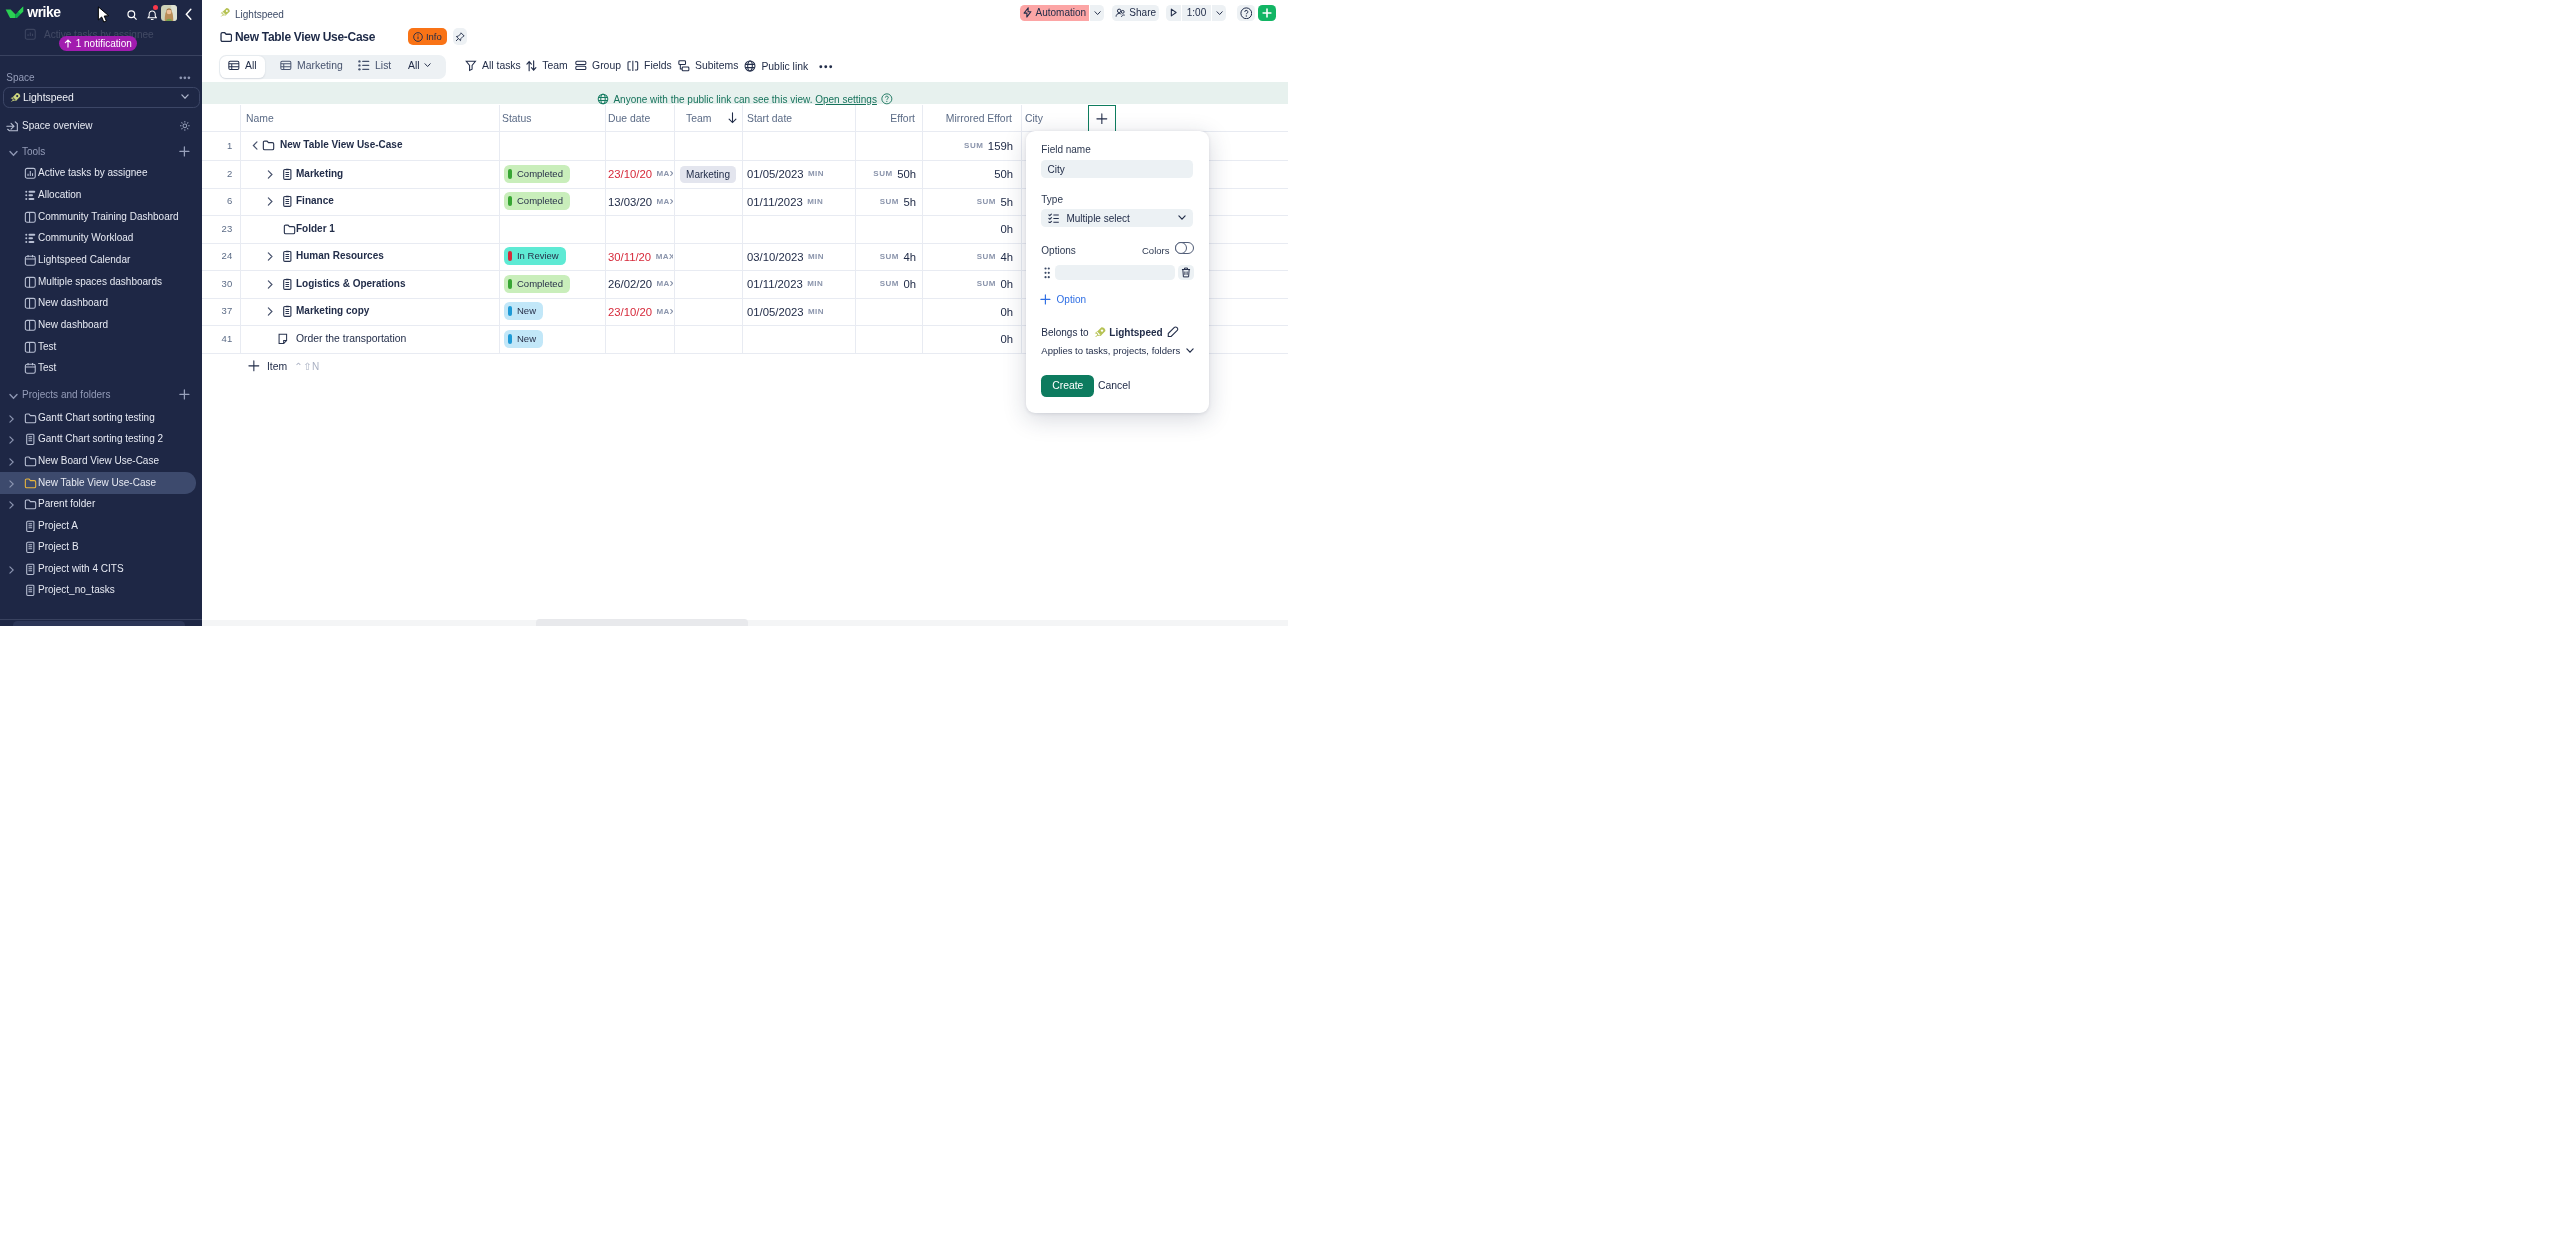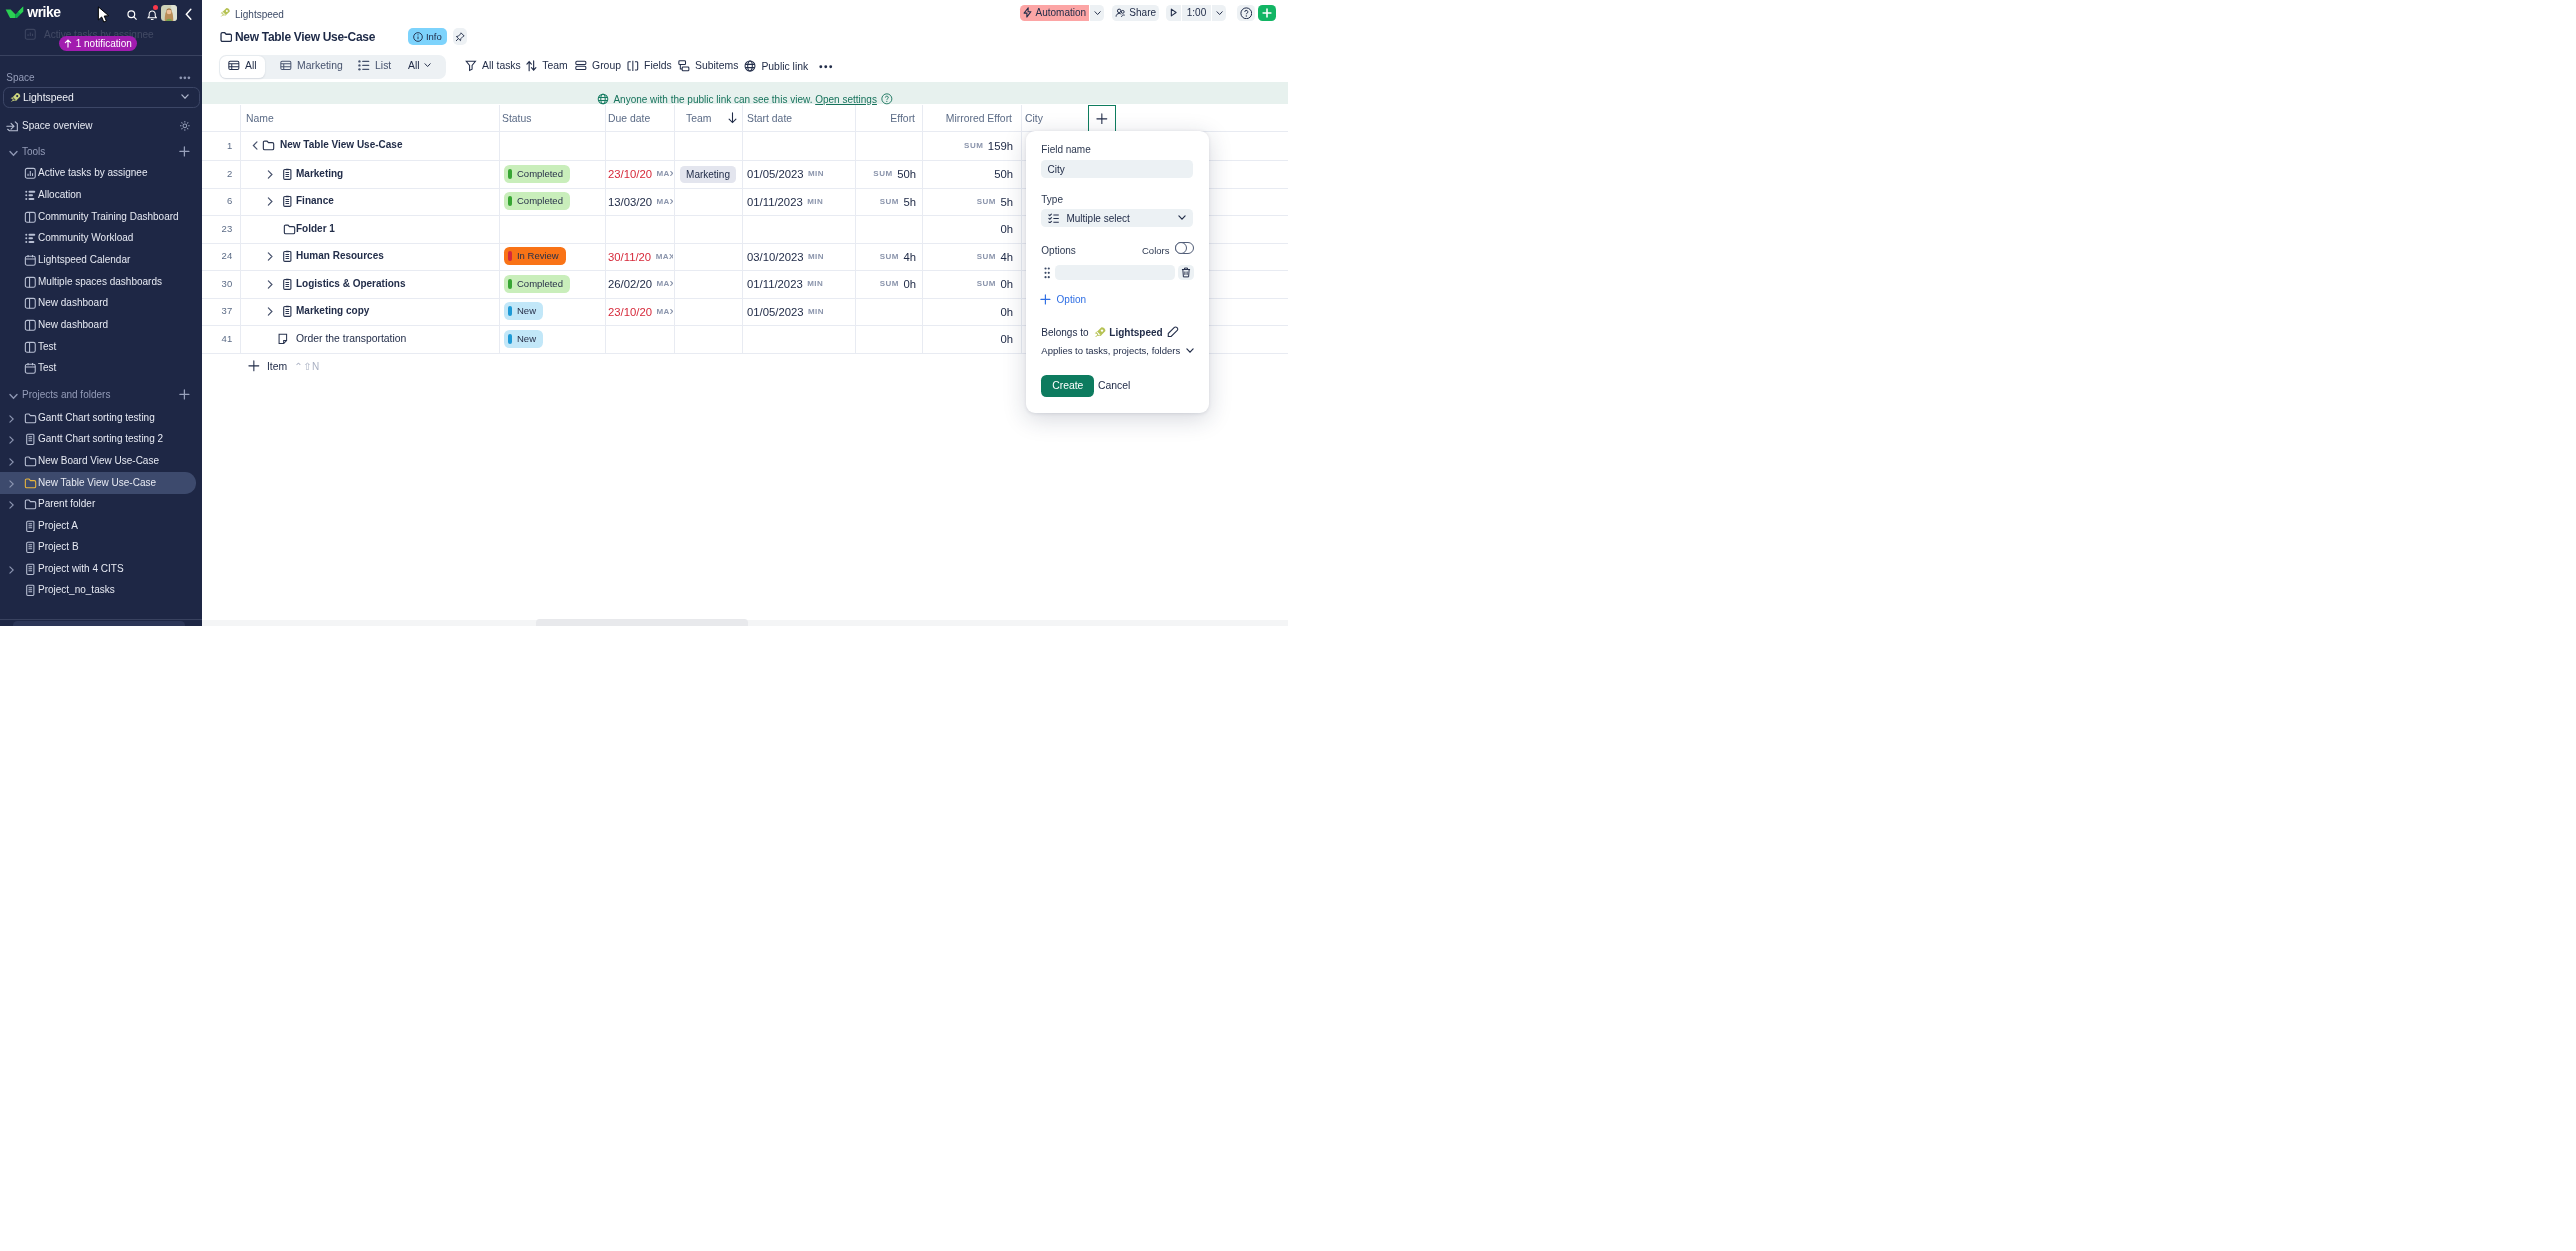--- a/index.html
+++ b/index.html
@@ -338,21 +338,21 @@
     <circle cx="10.2" cy="5.8" r="1.5" fill="#fff"></circle>
     <path d="M4 7 L2 9.2 L4.4 9.5 L4.6 12 L7 11.8 L9 12" fill="none" stroke="#b6c254" stroke-width="1.2"></path>
     <path d="M2 14 L4.6 11.4" stroke="#b6c254" stroke-width="1.2"></path>
   </svg>
   <div class="abs" style="left:33px;top:8.6px;font-size:10px;color:#3c4a66">Lightspeed</div>
 
   <svg class="abs" style="left:17.6px;top:31px" width="12" height="12" viewBox="0 0 14 14" fill="none" stroke="#222d49" stroke-width="1.5">
       <path d="M1.2 3.6 a1.6 1.6 0 0 1 1.6 -1.6 h2.7 l1.7 1.8 h4.6 a1.6 1.6 0 0 1 1.6 1.6 v5.2 a1.6 1.6 0 0 1 -1.6 1.6 h-9 a1.6 1.6 0 0 1 -1.6 -1.6 Z"></path>
     </svg>
   <div class="abs" style="left:33px;top:30px;font-size:12px;font-weight:700;letter-spacing:-0.3px;color:#1d2947">New Table View Use-Case</div>
-  <div class="abs" style="left:206px;top:28px;width:39px;height:17px;background:#7dd3fc;border-radius:5px;display:flex;align-items:center;justify-content:center;gap:2.7px;font-size:9.5px;color:#222d49">
+  <div class="abs" style="left:206px;top:28px;width:39px;height:17px;background:#f97316;border-radius:5px;display:flex;align-items:center;justify-content:center;gap:2.7px;font-size:9.5px;color:#222d49">
     <svg width="10" height="10" viewBox="0 0 12 12" fill="none" stroke="#222d49" stroke-width="1.1">
         <circle cx="6" cy="6" r="5.2"></circle>
         <path d="M6 5.4 V8.6"></path>
         <circle cx="6" cy="3.4" r="0.7" fill="#222d49" stroke="none"></circle>
       </svg>Info
   </div>
   <div class="abs" style="left:251px;top:28px;width:14.4px;height:17px;background:#edf1f4;border-radius:5px;display:flex;align-items:center;justify-content:center">
     <svg width="10" height="10" viewBox="0 0 12 12" fill="none" stroke="#222d49" stroke-width="1.1">
         <path d="M7.2 1 L11 4.8 L9.8 5.2 L7 8 L6.6 10.4 L1.6 5.4 L4 5 L6.8 2.2 Z"></path>
         <path d="M4 8 L1.2 10.8"></path>
@@ -606,21 +606,21 @@
 
   <div class="num" style="top:250px">24</div>
   <svg class="abs" style="left:65px;top:252px" width="6.3" height="9" viewBox="0 0 7 10" fill="none" stroke="#45506b" stroke-width="1.3" stroke-linecap="round">
       <path d="M1.5 1 L5.5 5 L1.5 9"></path>
     </svg>
   <svg class="abs" style="left:79px;top:250px" width="12.6" height="12.6" viewBox="0 0 14 14">
       <use href="#i-doc-d"></use>
     </svg>
   <div class="abs tname" style="left:94px;top:250px">Human Resources</div>
   <div class="celll" style="left:302px;top:247px">
-      <span class="badge" style="background:#f97316"><span class="bar" style="background:#d6293a"></span>In Review</span>
+      <span class="badge" style="background:#5eead4"><span class="bar" style="background:#d6293a"></span>In Review</span>
     </div>
   <div class="celll" style="left:406px;top:243px;width:65px;height:27.5px;overflow:hidden">
       <span class="date red">30/11/20</span>
       <span class="mx">MAX</span>
     </div>
   <div class="celll" style="left:545px;top:243px;height:27.5px">
       <span class="date">03/10/2023</span>
       <span class="mx">MIN</span>
     </div>
   <div class="cellr" style="left:585px;top:243px;width:129px;height:27.5px">

